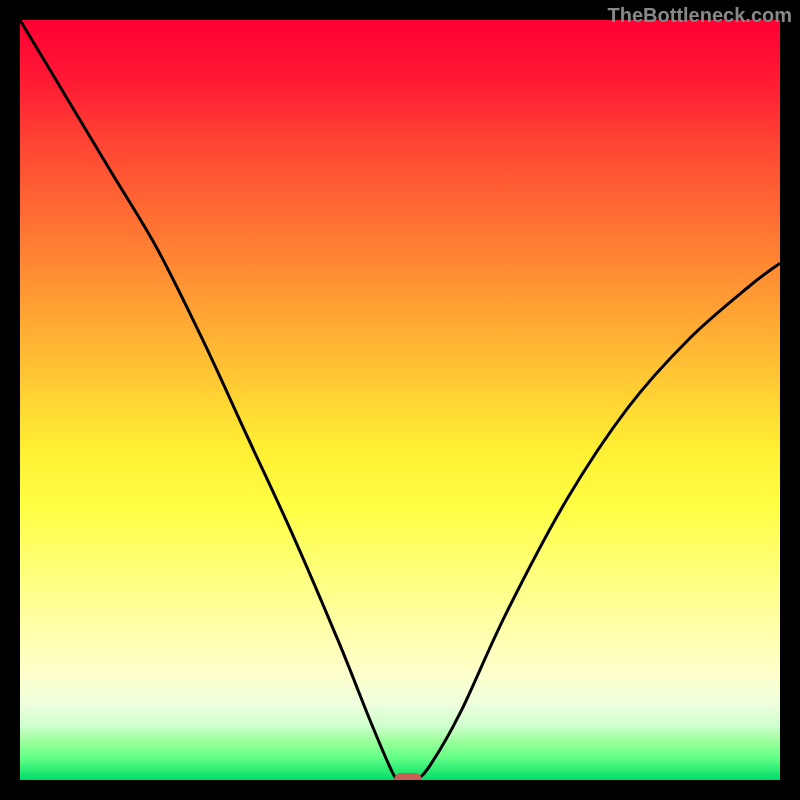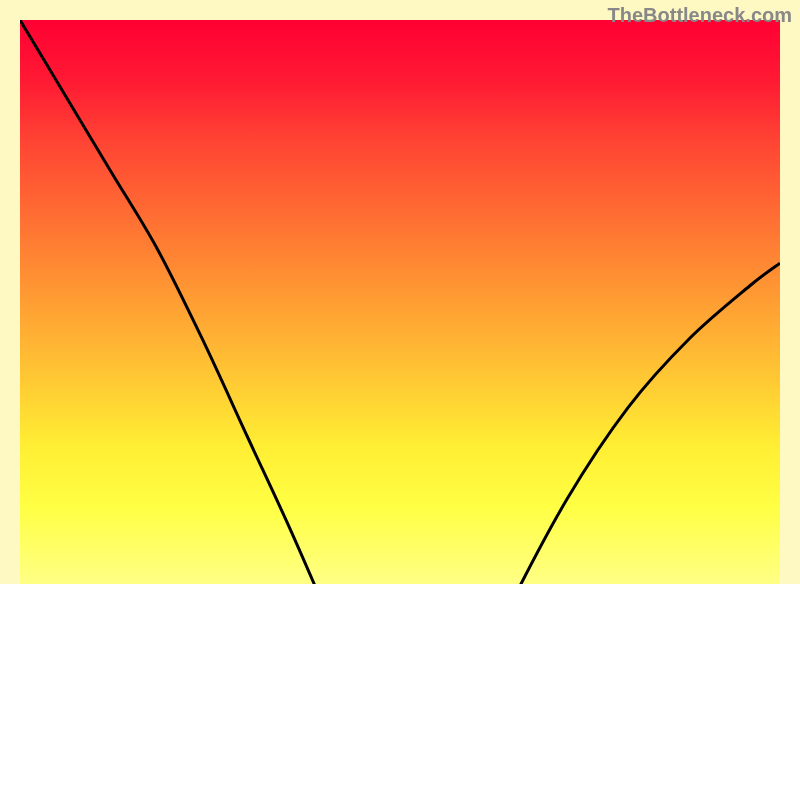--- a/index.html
+++ b/index.html
@@ -1,16 +1,16 @@
 <!DOCTYPE html>
 <html><head>
 <meta charset="utf-8">
 <style>
 body{margin:0;padding:0;background:#fff;font-family:Arial,sans-serif}
-.frame{width:800px;height:584px;background:#fef9c3;position:relative}
+.frame{width:800px;height:800px;background:#000000;position:relative}
 .watermark{position:absolute;top:4px;right:8px;color:#888;font-size:20px;font-weight:600;z-index:20}
 .plot-area{position:absolute;left:20px;top:20px;width:760px;height:760px;overflow:hidden}
 .gradient-bg{position:absolute;inset:0;background:linear-gradient(to bottom,
   #ff0033 0%,
   #ff1a33 8%,
   #ff4433 16%,
   #ff6633 24%,
   #ff8833 32%,
   #ffaa33 40%,
   #ffcc33 48%,

